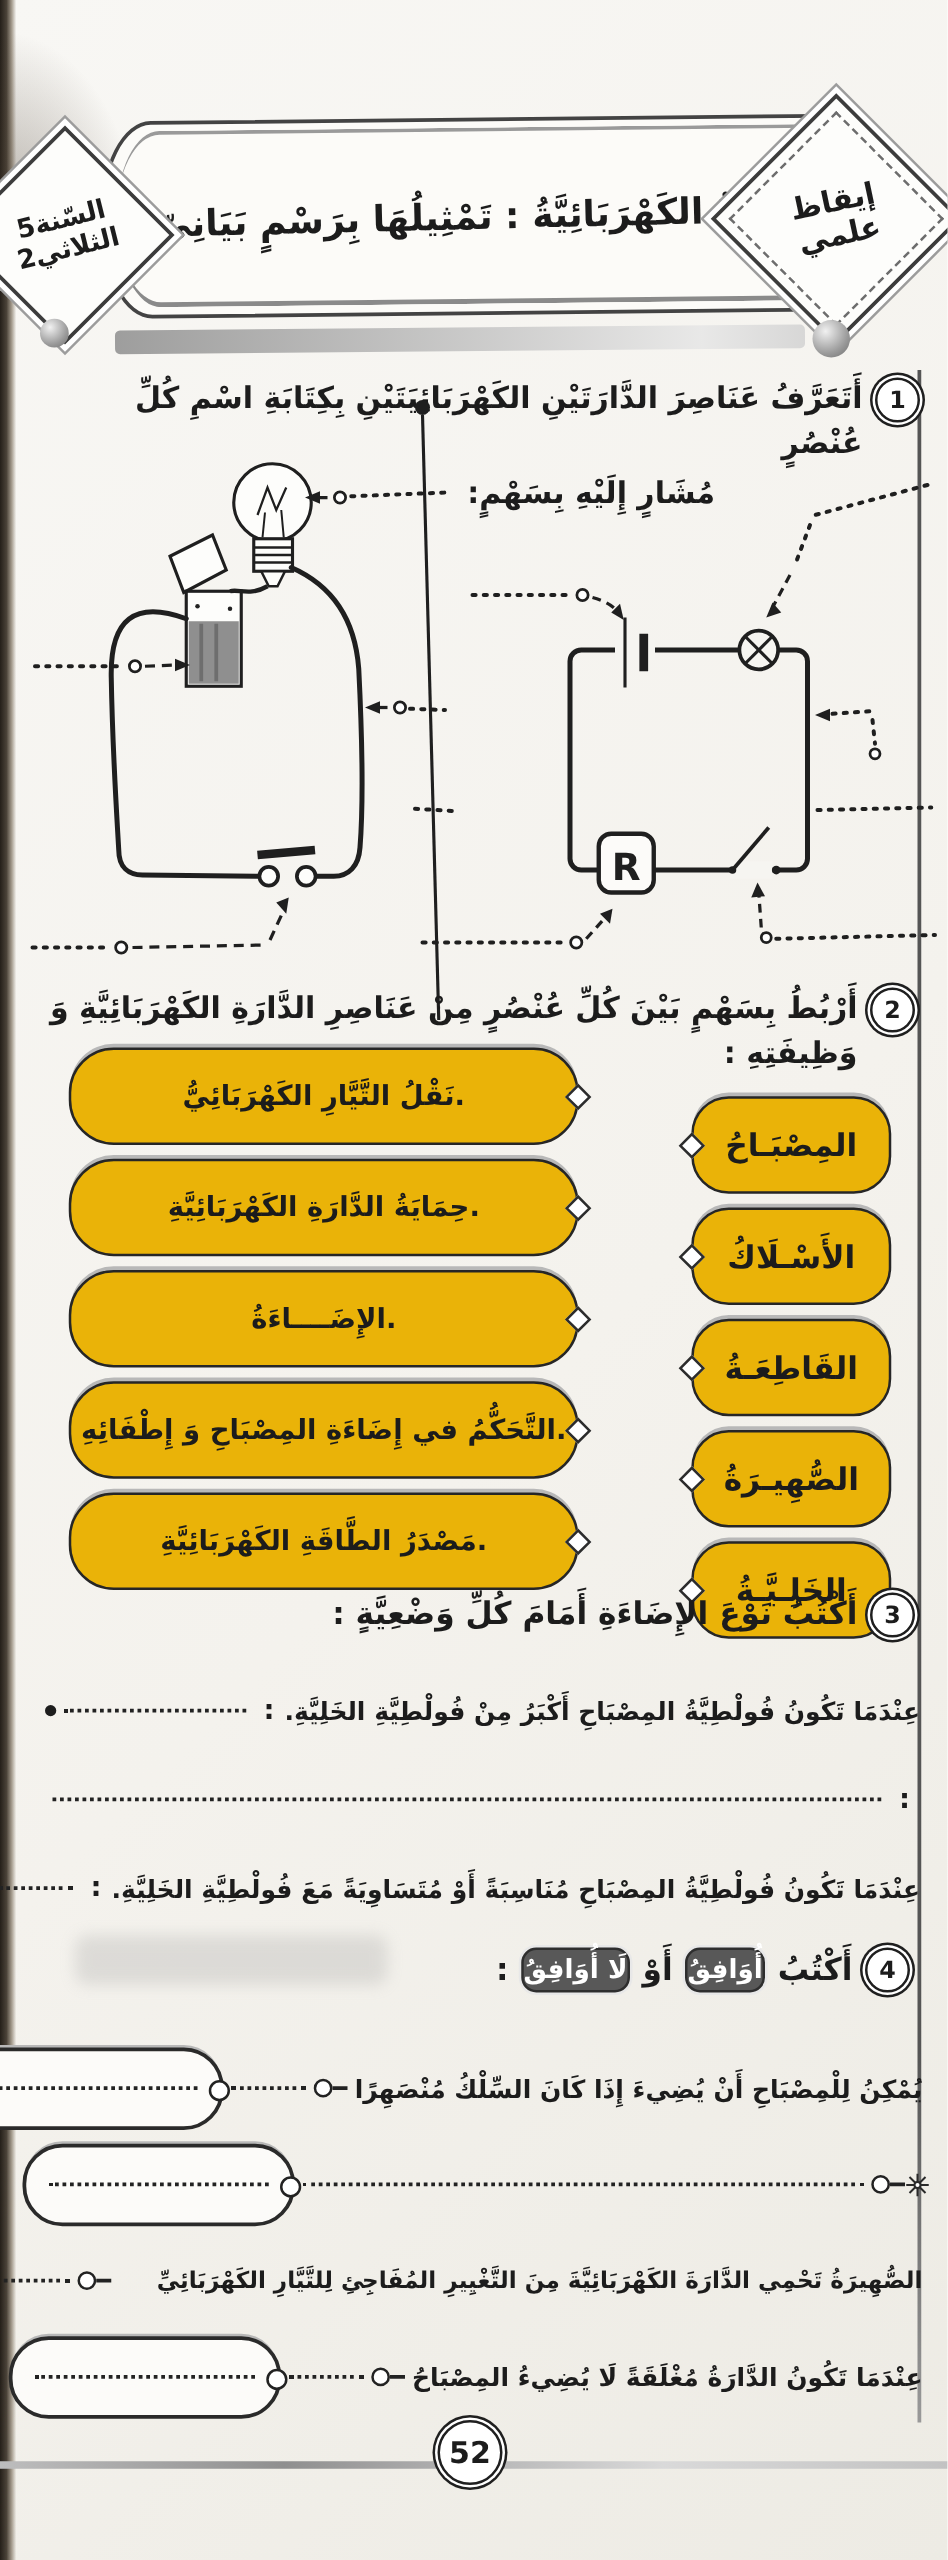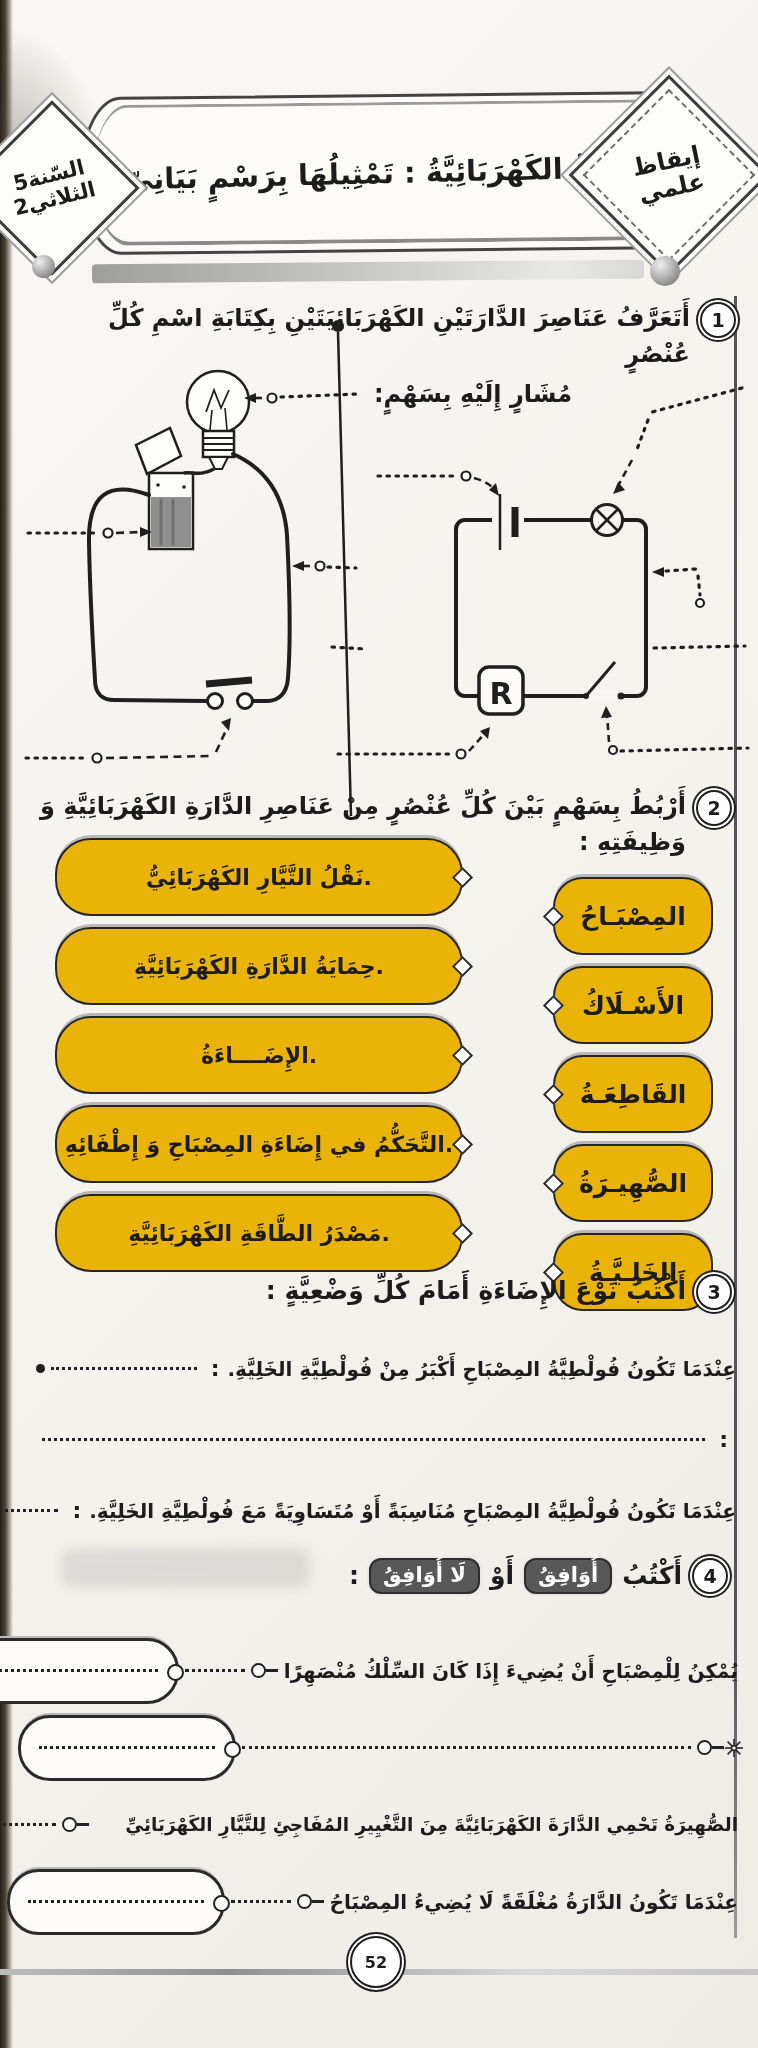--- a/index.html
+++ b/index.html
@@ -56,36 +56,36 @@
   .func-box .diamond{right:-9px;}
   .elem-box .diamond{left:-9px;}
   
   .sit-row{direction:rtl;display:flex;align-items:center;height:71px;padding:0 0 0 14px;}
   .sit-row .txt{font-size:20px;white-space:nowrap;letter-spacing:-0.2px;}
   .sit-row .colon{font-size:22px;margin:0 8px;}
   .dotfill{flex:1;border-bottom:3.5px dotted #222;height:0;margin:0 6px;min-width:60px;}
   .bullet{width:9px;height:9px;border-radius:50%;background:#1d1d1d;flex:0 0 auto;}
   
   .vote-badge{background:#585858;color:#fff;border:2px solid #2e2e2e;border-radius:12px;
-    padding:3px 12px 5px;font-size:21px;box-shadow:0 0 0 2px #e8e8e8;white-space:nowrap;}
+    padding:3px 0 5px;font-size:21px;box-shadow:0 0 0 2px #e8e8e8;white-space:nowrap;}
   .st-row{direction:rtl;display:flex;align-items:center;height:77px;}
   .st-row .txt{font-size:20px;white-space:nowrap;letter-spacing:-0.2px;margin:0 6px;}
   .ring{width:11px;height:11px;border:2.5px solid #222;border-radius:50%;background:#fff;flex:0 0 auto;}
   .tick{width:12px;height:3px;background:#222;flex:0 0 auto;}
   .answer-pill{position:relative;flex:0 0 212px;height:60px;border:3px solid #2a2a2a;
     border-radius:32px;background:#fcfbf9;display:flex;align-items:center;box-shadow:0 -4px 0 -2px #b8b8b8;}
   .answer-pill .inner-dots{flex:1;border-bottom:3.5px dotted #222;height:0;margin:0 18px;}
   .answer-pill .edge-ring{position:absolute;right:-8px;top:50%;margin-top:-7px;width:13px;height:13px;
     border:2.5px solid #222;border-radius:50%;background:#fff;}
   
   .foot-rule{left:0;top:1969px;width:758px;height:6px;
     background:linear-gradient(to right,#bdbdbd,#8f8f8f 30%,#d9d9d9 70%,#c2c2c2);}
   .page-circle{left:350px;top:1936px;width:48px;height:48px;border:2.5px solid #1f1f1f;border-radius:50%;
     background:#fff;box-shadow:0 0 0 2px #fff,0 0 0 4px #1f1f1f;display:flex;align-items:center;
-    justify-content:center;font-size:16px;text-align:center;}
+    justify-content:center;font-size:24px;text-align:center;}
 </style>
 </head>
 <body>
 
 <div class="abs scan-edge"></div>
 <div class="abs scan-curl"></div>
 <div class="abs frame-line"></div>
 <div class="abs smudge" style="left:60px;top:1548px;width:250px;height:40px;"></div>
 
 <div class="abs gray-band"></div>

